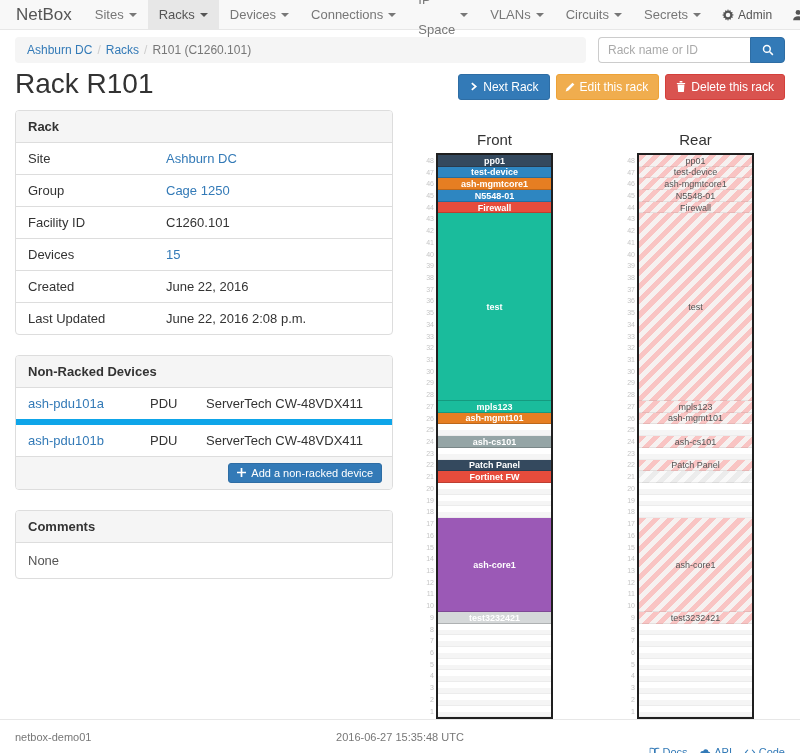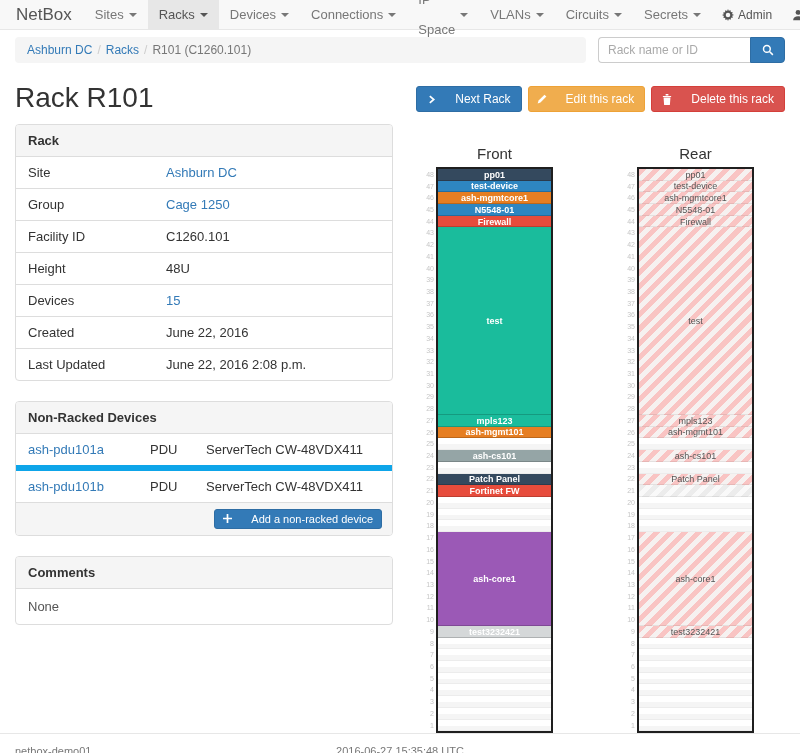--- a/index.html
+++ b/index.html
@@ -27,24 +27,24 @@
   .crumb-row { display:flex; margin:7px 15px 0 15px; align-items:flex-start; }
   .breadcrumb { flex:1; background:#f5f5f5; border-radius:4px; padding:6px 12px; font-size:12px; color:#777; margin-right:12px; height:26px; }
   .breadcrumb a { color:#337ab7; }
   .crumb-sep { color:#ccc; margin:0 5px; }
   .search { display:flex; }
   .search input { width:152px; height:26px; border:1px solid #ccc; border-right:none; border-radius:4px 0 0 4px; padding:0 9px; font-size:12px; color:#555; outline:none; font-family:inherit; }
   .search input::placeholder { color:#aaa; }
   .search button { width:35px; height:26px; background:#337ab7; border:1px solid #2e6da4; border-radius:0 4px 4px 0; color:#fff; cursor:pointer; display:flex; align-items:center; justify-content:center; }
 
   
-  .title-row { display:flex; margin:20px 15px 6px 15px; align-items:center; }
+  .title-row { display:flex; margin:6px 15px 6px 15px; align-items:flex-end; }
   h1 { font-size:28px; font-weight:500; margin:0; color:#333; flex:1; line-height:1.1; }
   .actions { display:flex; gap:6px; padding-top:2px; }
-  .btn { display:inline-flex; align-items:center; gap:19px; color:#fff; font-size:12px; padding:5px 10px; border:1px solid rgba(0,0,0,0.12); border-radius:3px; cursor:pointer; font-family:inherit; }
+  .btn { display:inline-flex; align-items:center; gap:5px; color:#fff; font-size:12px; padding:5px 10px; border:1px solid rgba(0,0,0,0.12); border-radius:3px; cursor:pointer; font-family:inherit; }
   .btn.blue { background:#337ab7; border-color:#2e6da4; }
   .btn.orange { background:#f0ad4e; border-color:#eea236;padding-left:8px; }
   .btn.red { background:#d9534f; border-color:#d43f3a; }
   .btn.sm { font-size:11px; padding:3px 8px; }
 
   
   .main { display:flex; margin:4px 15px 0 15px; flex:1; align-items:flex-start; }
   .left-col { width:378px; flex-shrink:0; }
   .right-col { flex:1; display:flex; justify-content:center; gap:72px; padding-top:1px;margin-top:20px; }
 
@@ -205,24 +205,20 @@
             <span class="attr-label">Site</span>
             <span class="attr-value"><a>Ashburn DC</a></span>
           </div>
           <div class="attr-row">
             <span class="attr-label">Group</span>
             <span class="attr-value"><a>Cage 1250</a></span>
           </div>
           <div class="attr-row">
             <span class="attr-label">Facility ID</span>
             <span class="attr-value"><span>C1260.101</span></span>
-          </div>
-          <div class="attr-row">
-            <span class="attr-label">Height</span>
-            <span class="attr-value"><span>48U</span></span>
           </div>
           <div class="attr-row">
             <span class="attr-label">Devices</span>
             <span class="attr-value"><a>15</a></span>
           </div>
           <div class="attr-row">
             <span class="attr-label">Created</span>
             <span class="attr-value"><span>June 22, 2016</span></span>
           </div>
           <div class="attr-row">

